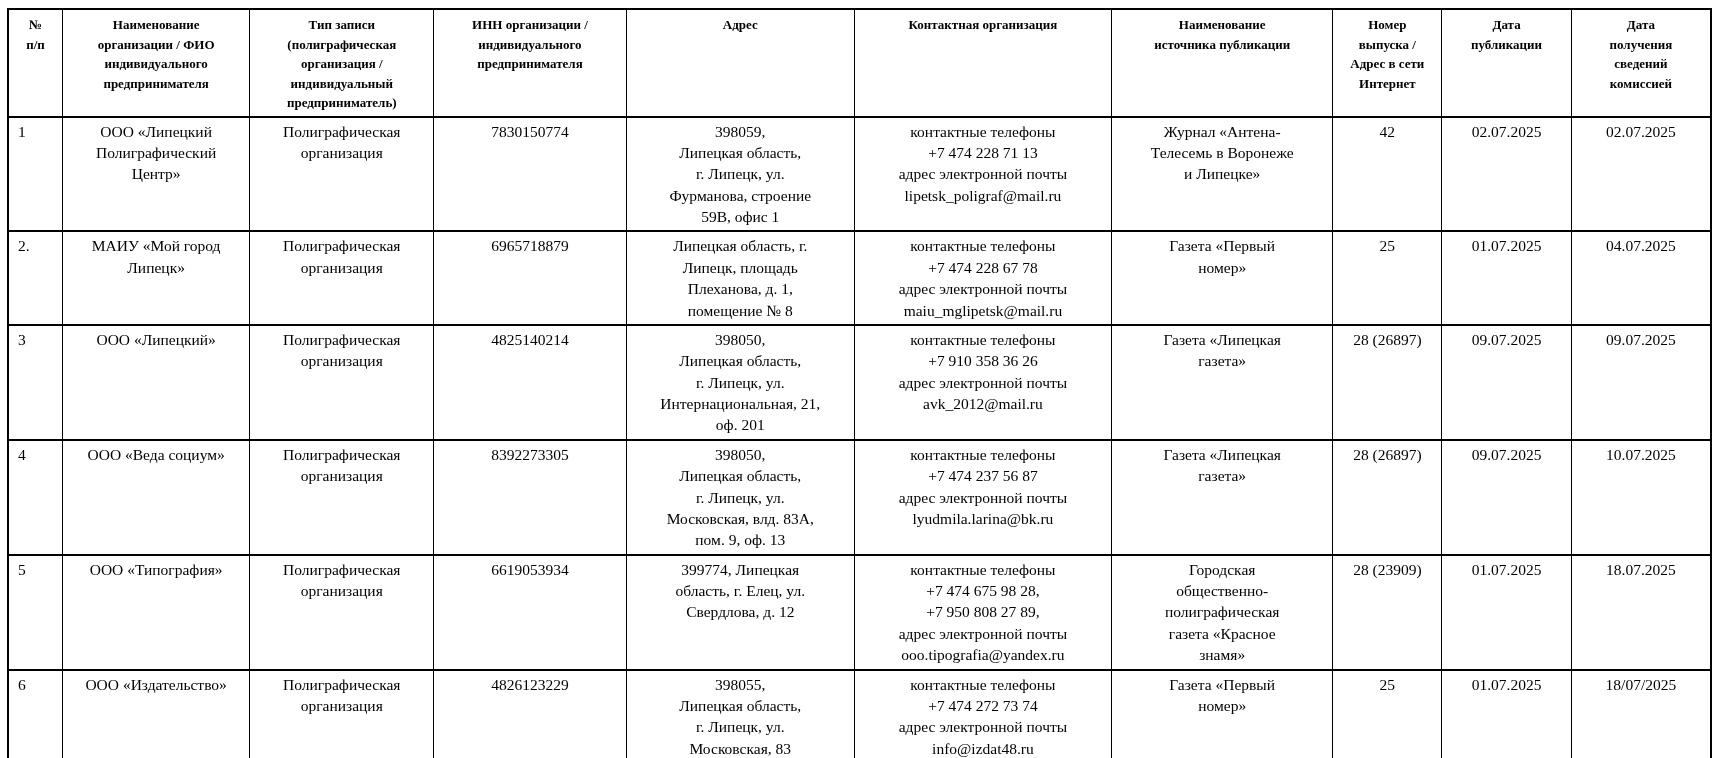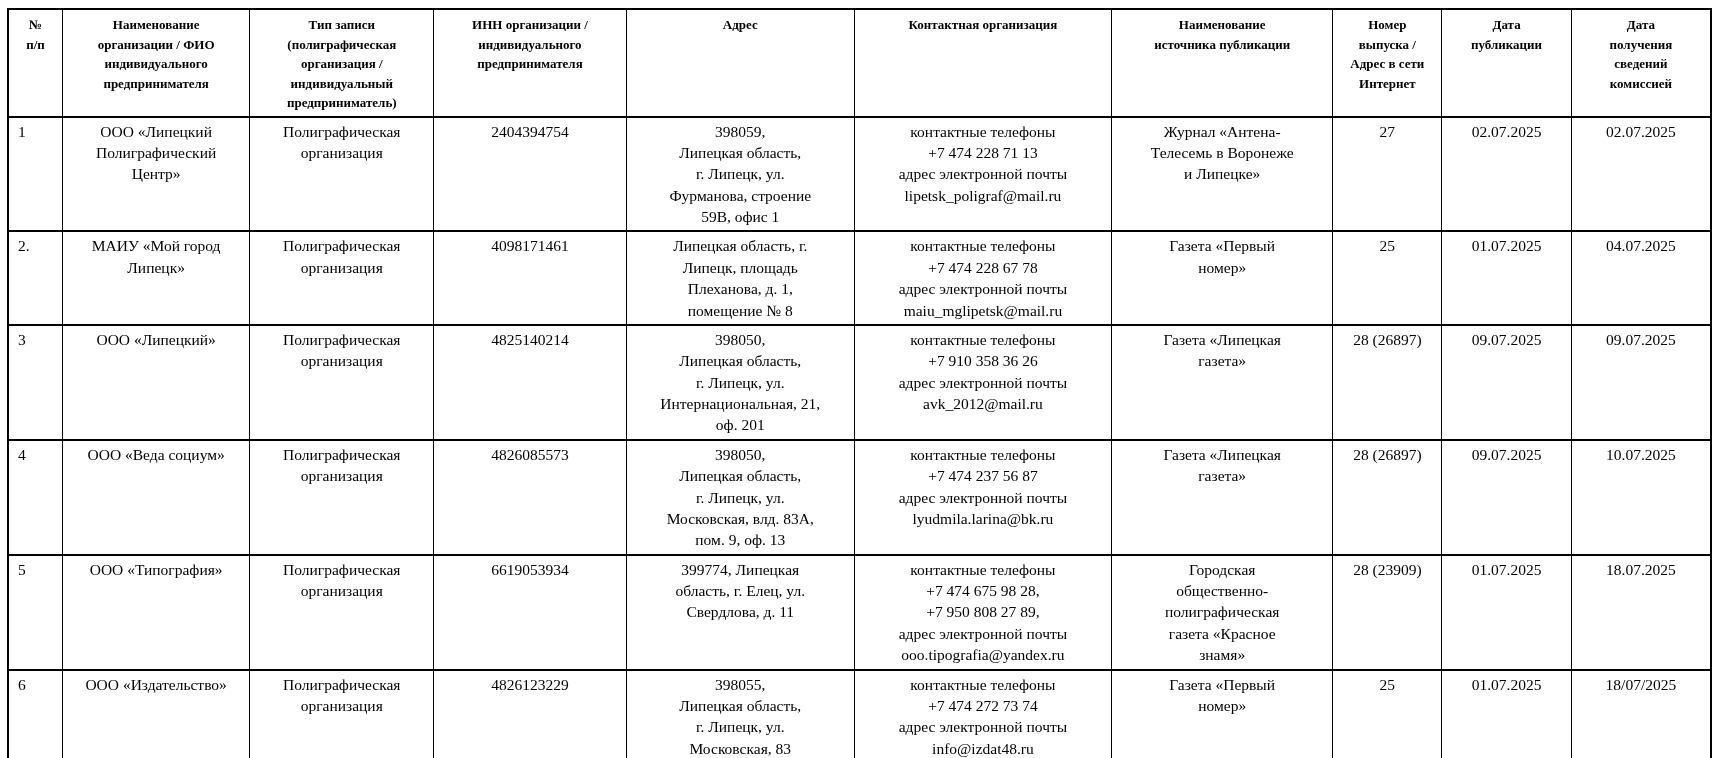--- a/index.html
+++ b/index.html
@@ -120,44 +120,44 @@
         </tr>
     </thead>
     <tbody>
         <tr>
           <td class="col0">1</td>
           <td class="col1">ООО «Липецкий
 Полиграфический
 Центр»</td>
           <td class="col2">Полиграфическая
 организация</td>
-          <td class="col3">2404394754</td>
+          <td class="col3">7830150774</td>
           <td class="col4">398059,
 Липецкая область,
 г. Липецк, ул.
 Фурманова, строение
 59В, офис 1</td>
           <td class="col5">контактные телефоны
 +7 474 228 71 13
 адрес электронной почты
 lipetsk_poligraf@mail.ru</td>
           <td class="col6">Журнал «Антена-
 Телесемь в Воронеже
 и Липецке»</td>
-          <td class="col7">27</td>
+          <td class="col7">42</td>
           <td class="col8">02.07.2025</td>
           <td class="col9">02.07.2025</td>
         </tr>
         <tr>
           <td class="col0">2.</td>
           <td class="col1">МАИУ «Мой город
 Липецк»</td>
           <td class="col2">Полиграфическая
 организация</td>
-          <td class="col3">4098171461</td>
+          <td class="col3">6965718879</td>
           <td class="col4">Липецкая область, г.
 Липецк, площадь
 Плеханова, д. 1,
 помещение № 8</td>
           <td class="col5">контактные телефоны
 +7 474 228 67 78
 адрес электронной почты
 maiu_mglipetsk@mail.ru</td>
           <td class="col6">Газета «Первый
 номер»</td>
@@ -184,21 +184,21 @@
 газета»</td>
           <td class="col7">28 (26897)</td>
           <td class="col8">09.07.2025</td>
           <td class="col9">09.07.2025</td>
         </tr>
         <tr>
           <td class="col0">4</td>
           <td class="col1">ООО «Веда социум»</td>
           <td class="col2">Полиграфическая
 организация</td>
-          <td class="col3">4826085573</td>
+          <td class="col3">8392273305</td>
           <td class="col4">398050,
 Липецкая область,
 г. Липецк, ул.
 Московская, влд. 83А,
 пом. 9, оф. 13</td>
           <td class="col5">контактные телефоны
 +7 474 237 56 87
 адрес электронной почты
 lyudmila.larina@bk.ru</td>
           <td class="col6">Газета «Липецкая
@@ -208,21 +208,21 @@
           <td class="col9">10.07.2025</td>
         </tr>
         <tr>
           <td class="col0">5</td>
           <td class="col1">ООО «Типография»</td>
           <td class="col2">Полиграфическая
 организация</td>
           <td class="col3">6619053934</td>
           <td class="col4">399774, Липецкая
 область, г. Елец, ул.
-Свердлова, д. 11</td>
+Свердлова, д. 12</td>
           <td class="col5">контактные телефоны
 +7 474 675 98 28,
 +7 950 808 27 89,
 адрес электронной почты
 ooo.tipografia@yandex.ru</td>
           <td class="col6">Городская
 общественно-
 полиграфическая
 газета «Красное
 знамя»</td>

